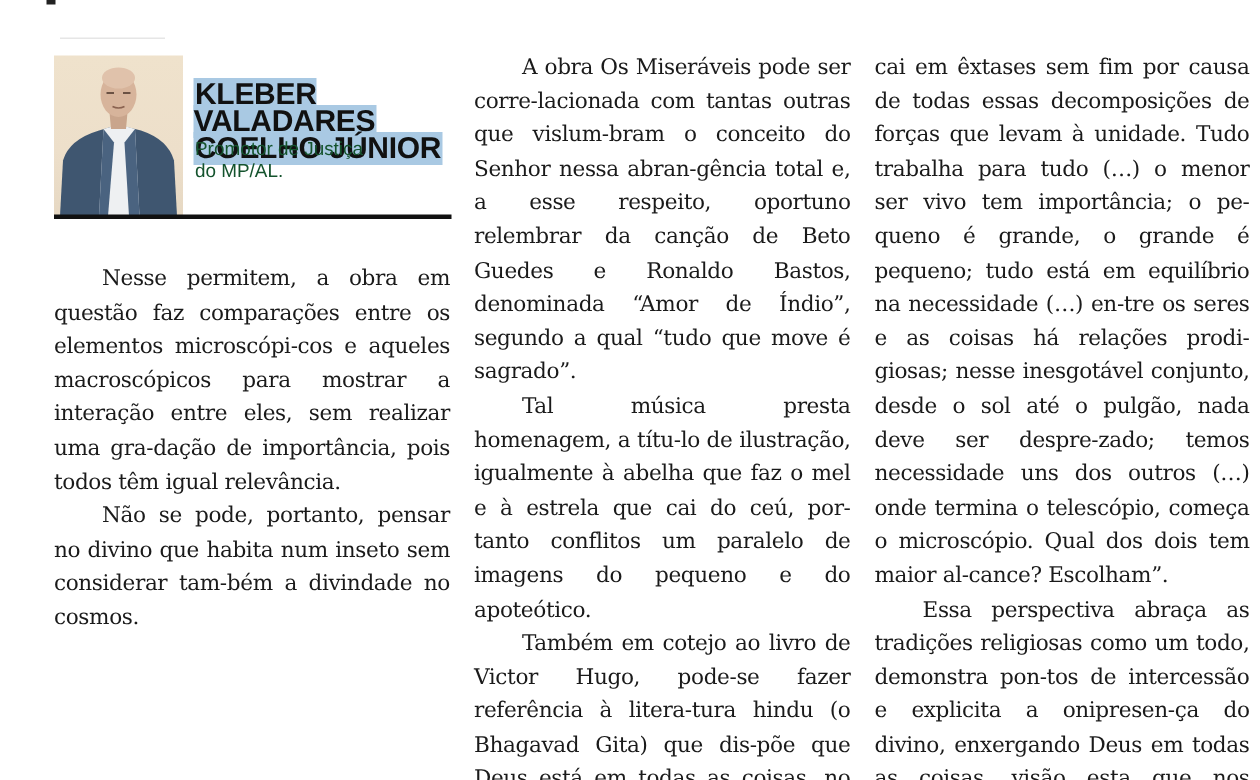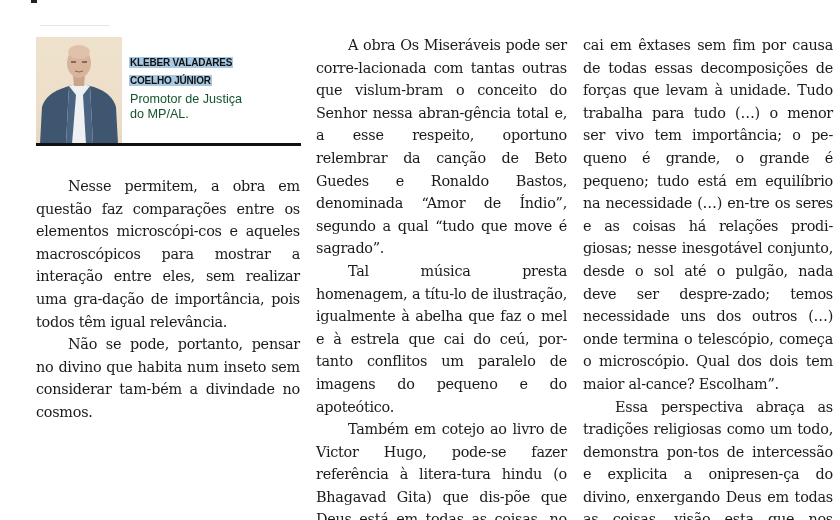--- a/index.html
+++ b/index.html
@@ -24,21 +24,21 @@
   #author-photo {
     position:absolute; left:0; top:0; width:86px; height:107px; overflow:hidden;
     background:linear-gradient(180deg,#efe2cc 0%,#eddfca 60%,#e6d8c3 100%);
   }
   #author-rule {
     position:absolute; left:0; top:106px; width:265px; height:3px; background:#111;
   }
   #author-name {
     position:absolute; left:93px; top:17px;
     font-family:"Liberation Sans","DejaVu Sans",sans-serif;
-    font-weight:bold; font-size:10px; line-height:18px; color:#111;
+    font-weight:bold; font-size:20px; line-height:18px; color:#111;
     letter-spacing:-0.2px;
   }
   #author-name span { background:#a9c9e3; padding:0 1px; }
   #author-role {
     position:absolute; left:94px; top:55px;
     font-family:"Liberation Sans","DejaVu Sans",sans-serif;
     font-size:12.6px; line-height:14.5px; color:#14532d;
   }
   .topmark { position:absolute; left:31px; top:0; width:6px; height:3px; background:#222; }
   .topfade { position:absolute; left:40px; top:25px; width:70px; height:1px; background:#e6e6e6; }

